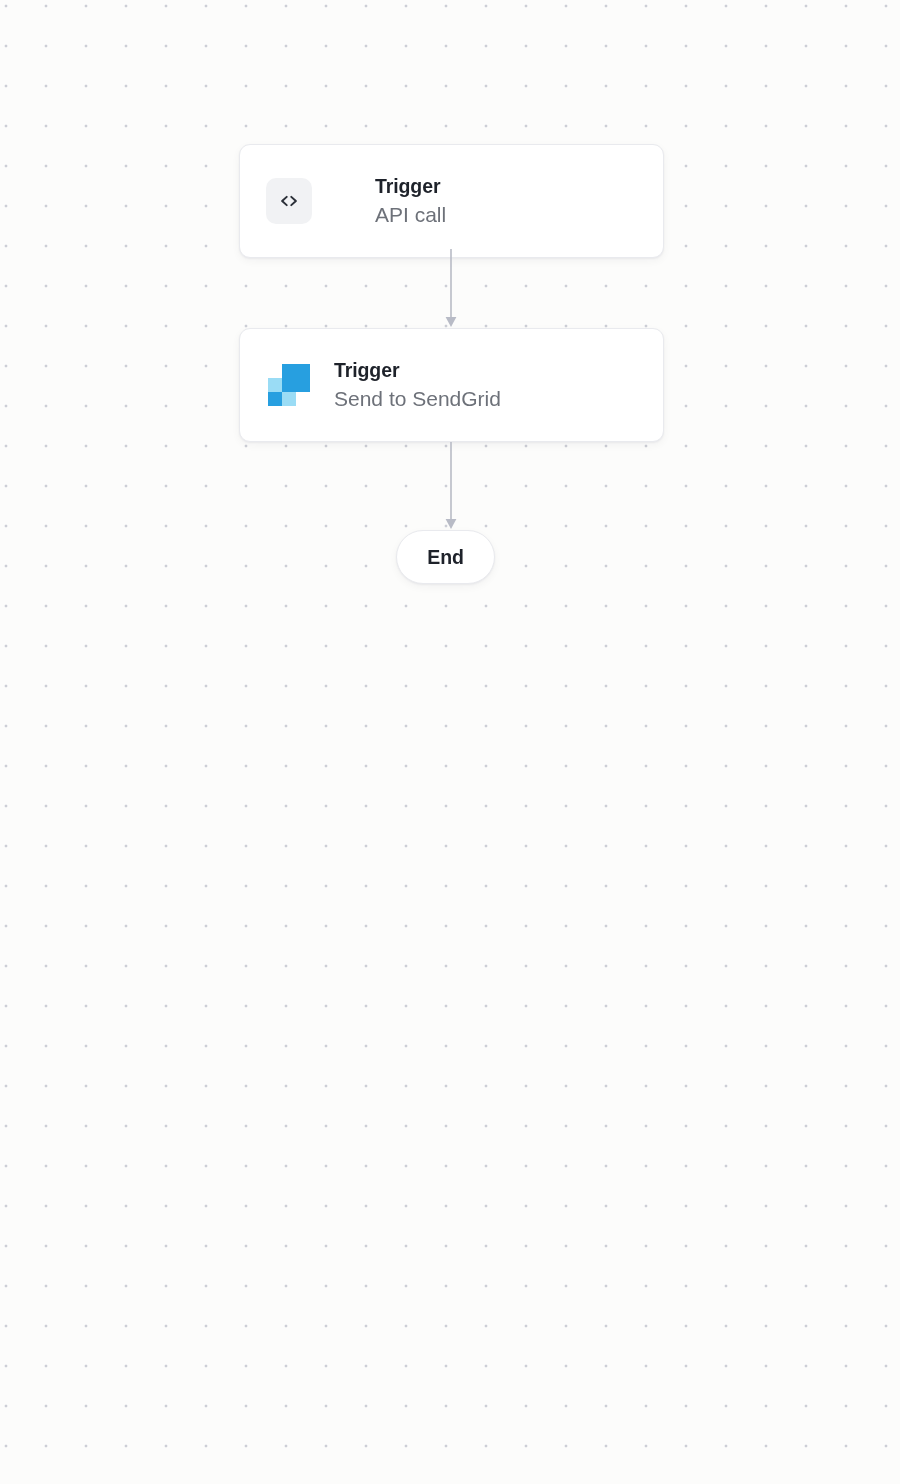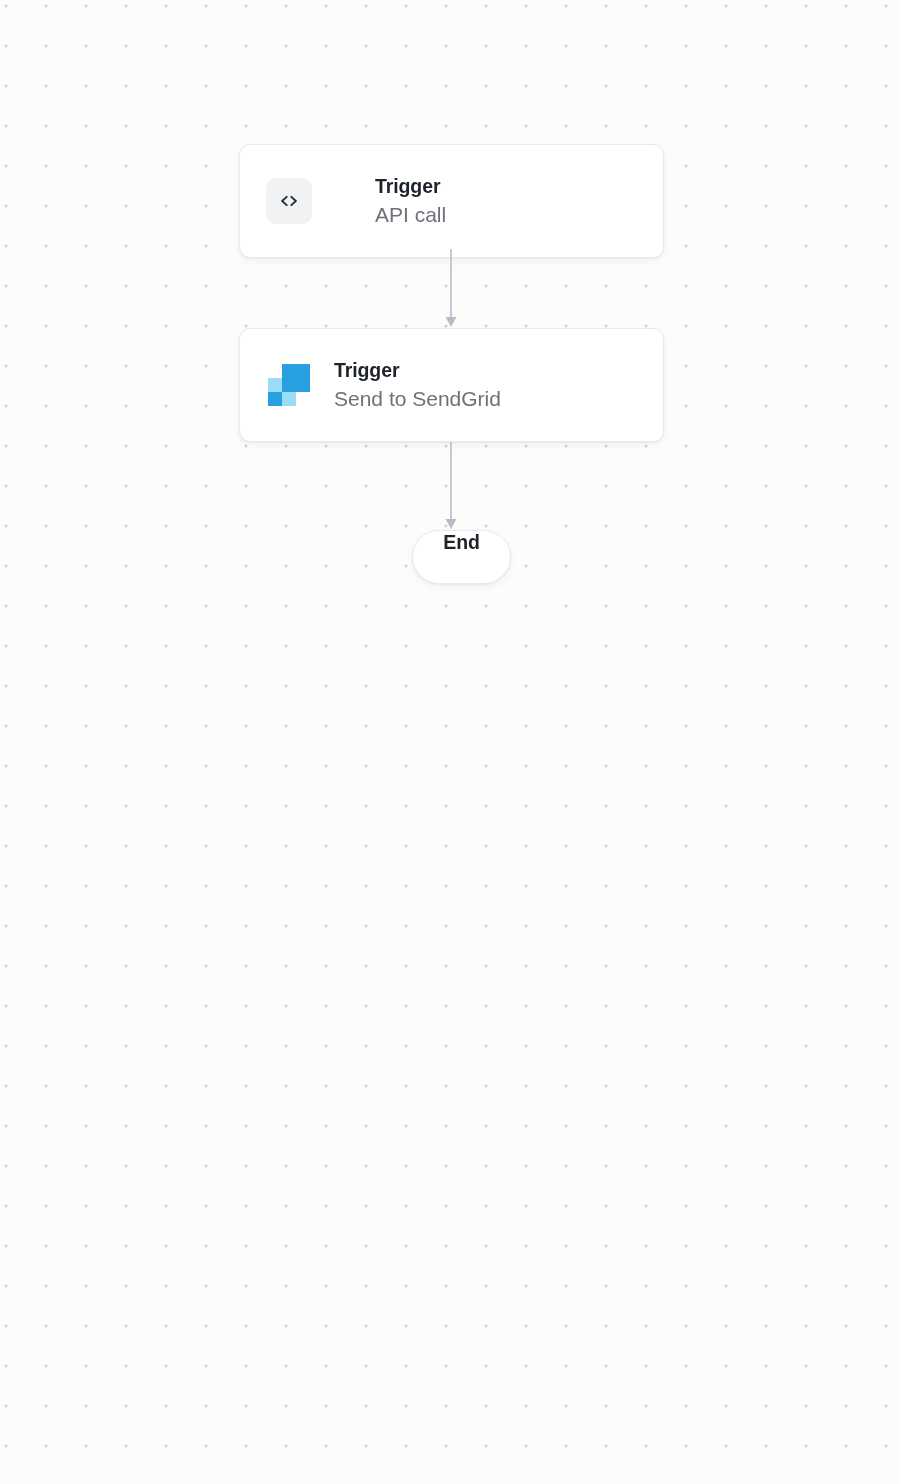--- a/index.html
+++ b/index.html
@@ -124,30 +124,30 @@
     left: 436px;
     width: 30px;
     overflow: visible;
   }
   .connector.c1 { top: 249px; height: 80px; }
   .connector.c2 { top: 442px; height: 89px; }
 
   
   .end-node {
     position: absolute;
-    left: 412px;
+    left: 396px;
     top: 530px;
     width: 99px;
     height: 54px;
     background: #ffffff;
     border: 1px solid #e9eaee;
     border-radius: 27px;
     box-shadow: 0 1px 2px rgba(24,28,40,0.05), 0 3px 8px rgba(24,28,40,0.045);
     display: flex;
-    align-items: flex-start;
+    align-items: center;
     justify-content: center;
   }
 
   .end-label {
     font-size: 19.5px;
     font-weight: 700;
     color: #1e222a;
     letter-spacing: -0.1px;
   }
 </style>

